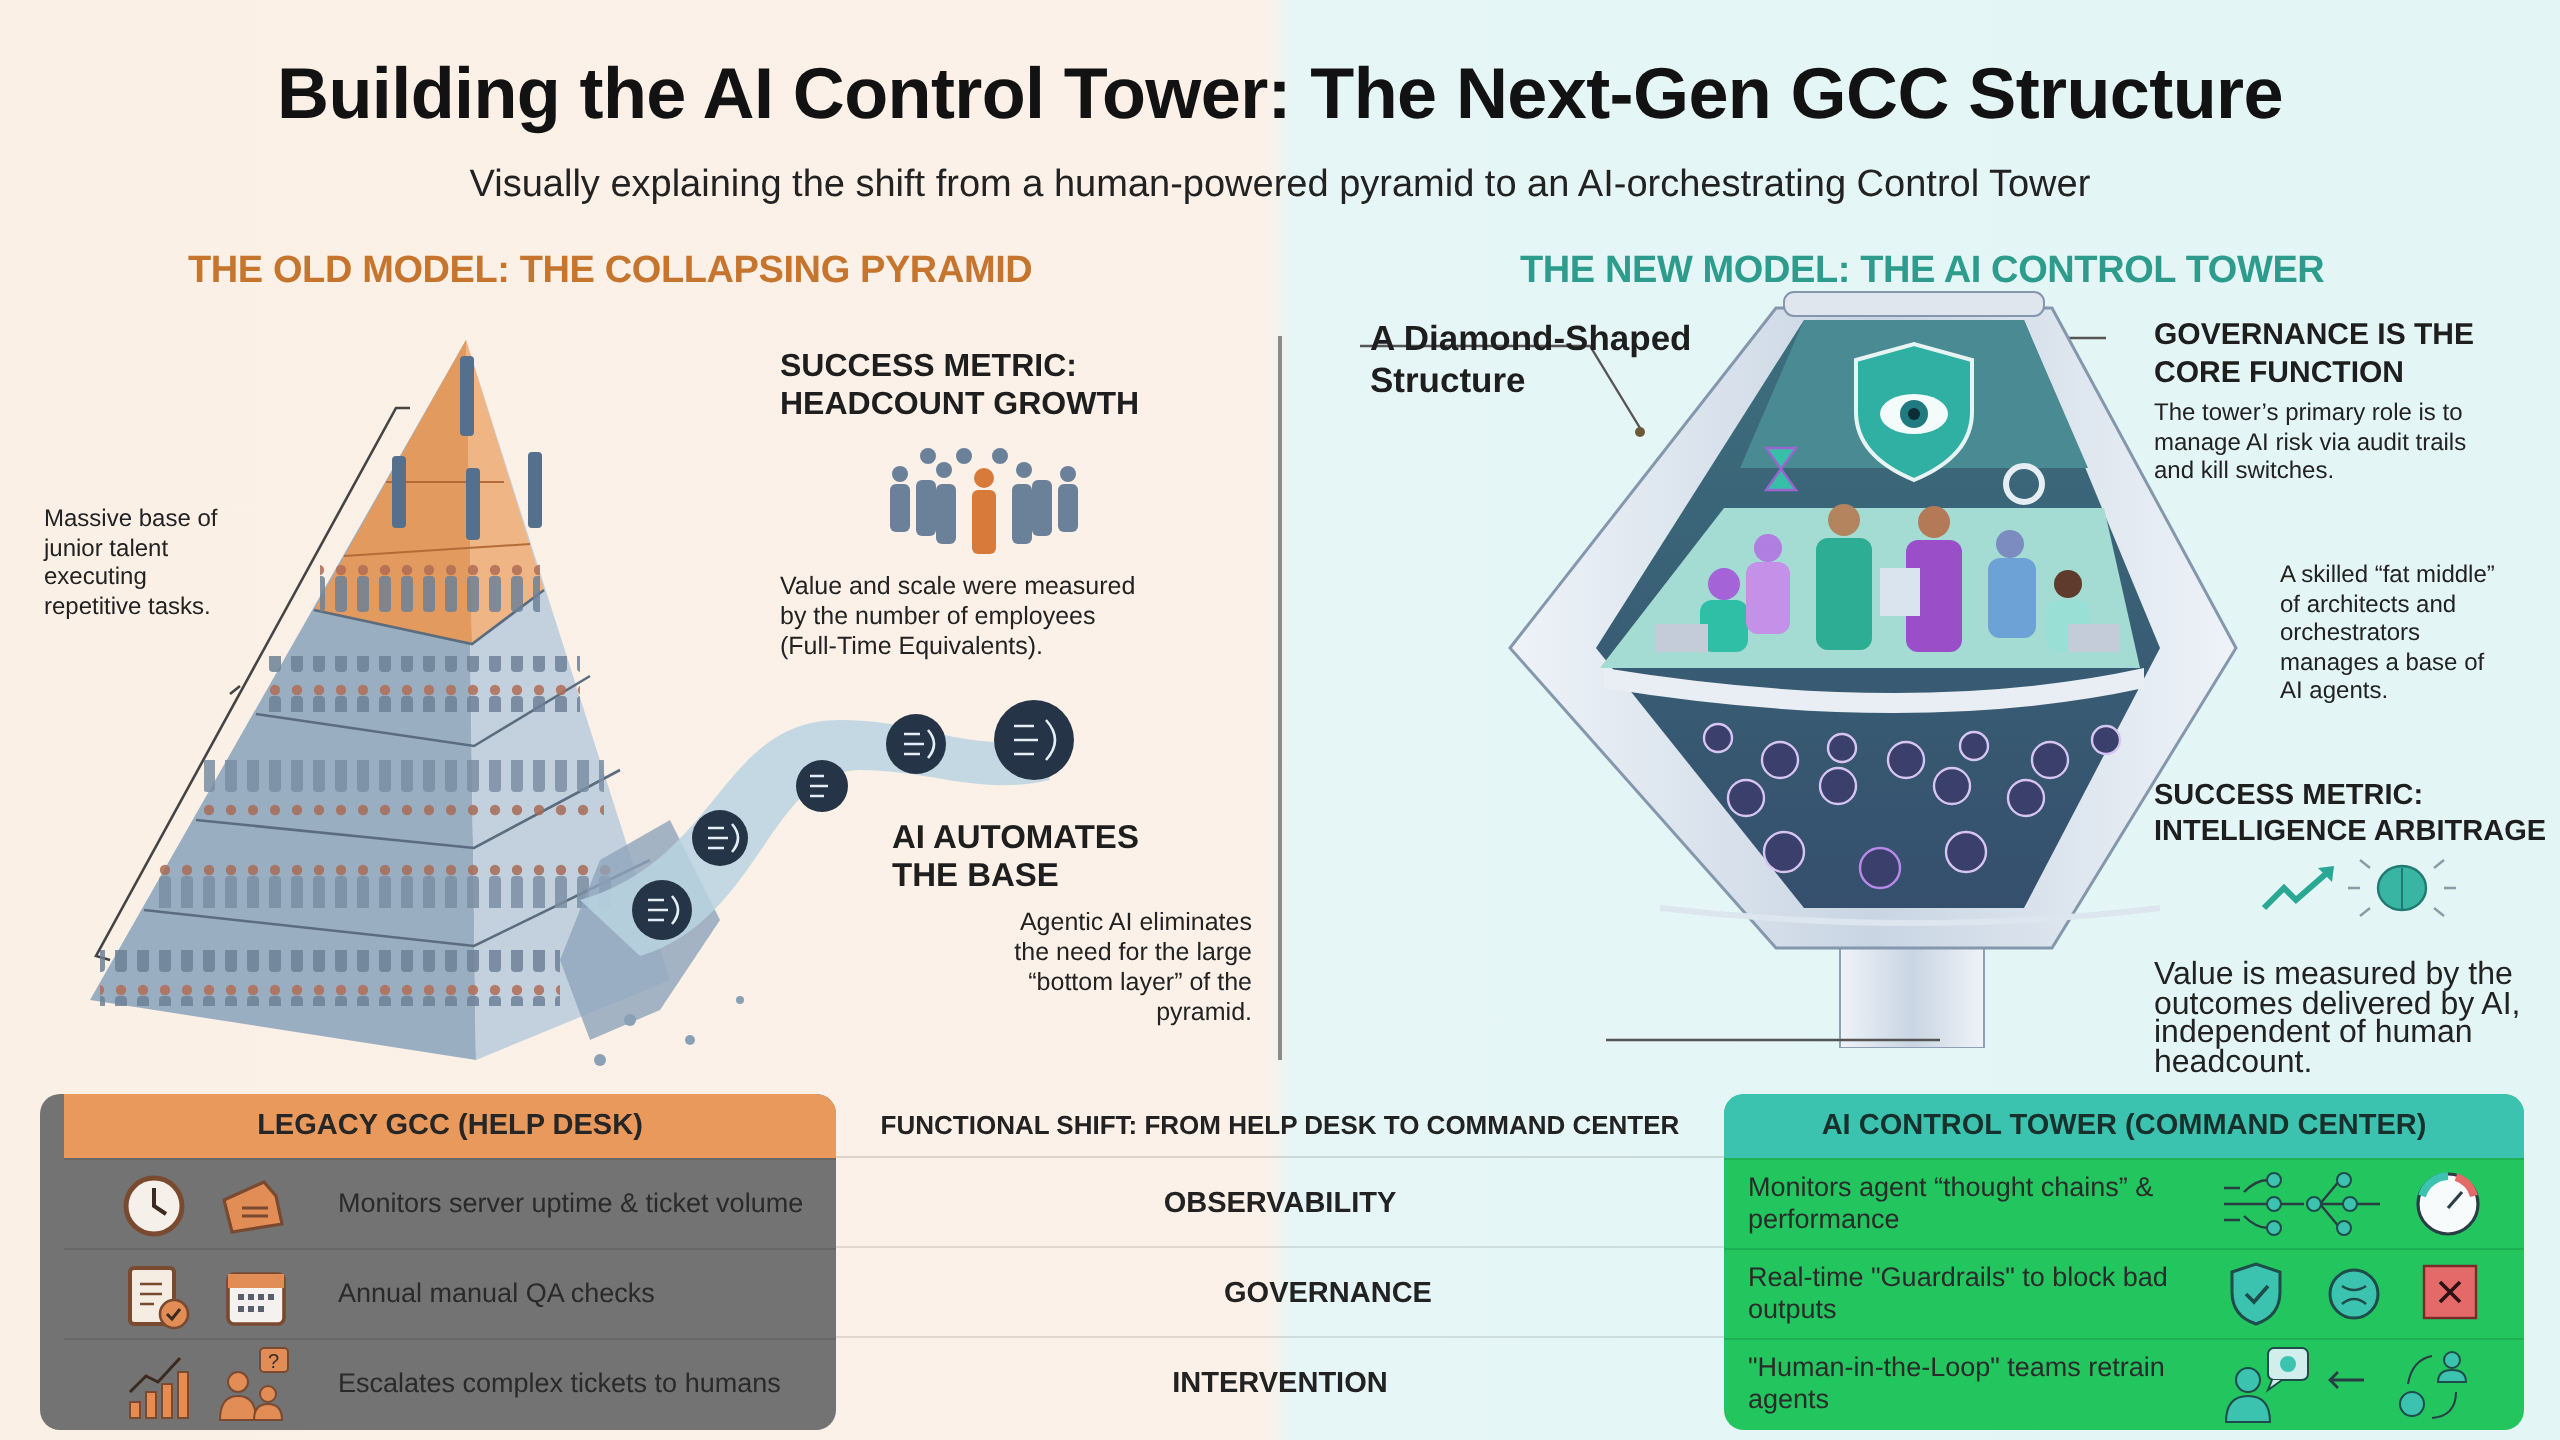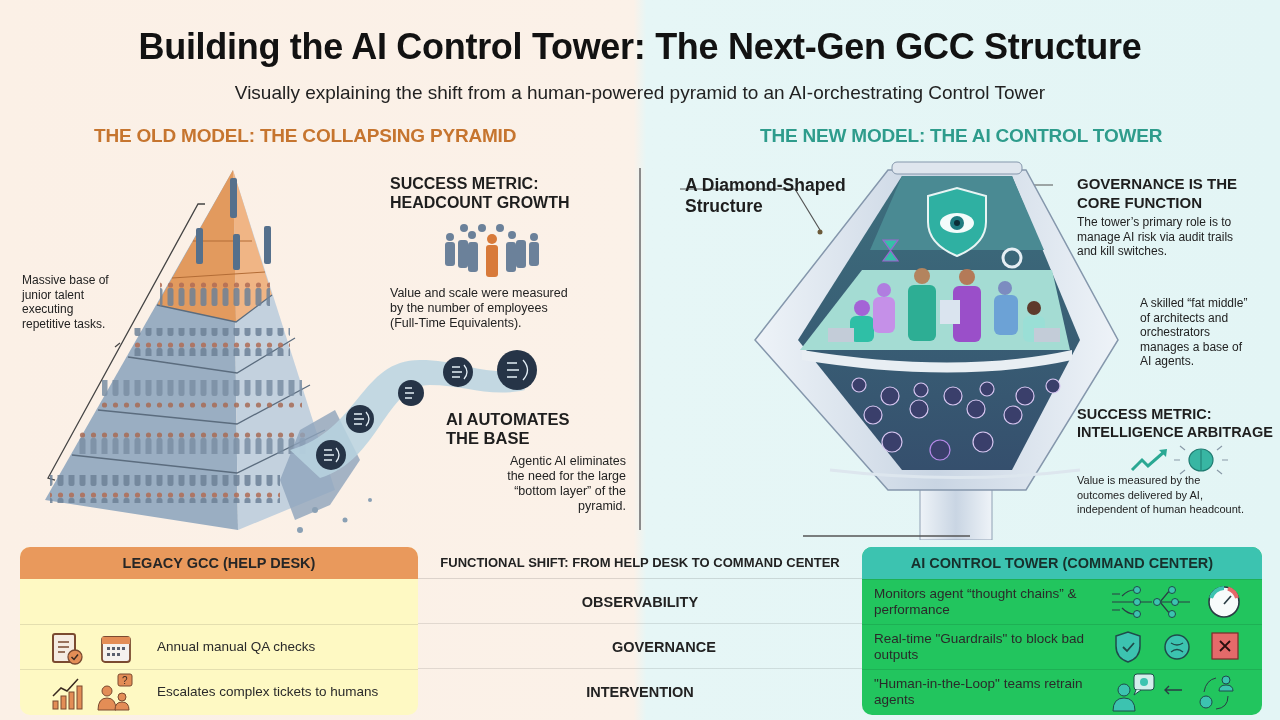--- a/index.html
+++ b/index.html
@@ -34,21 +34,21 @@
     
     .callout-title { font-weight: bold; font-size: 16px; line-height: 19px; color: #1e1e1e; }
     .callout-body { font-size: 12.5px; line-height: 15px; color: #222; }
 
     
     #table {
       position: absolute; left: 20px; top: 547px; width: 1250px; height: 168px;
     }
     .legacy-card {
       position: absolute; left: 0; top: 0; width: 398px; height: 168px;
-      background: #fef9c3; border-radius: 10px; overflow: hidden;
+      background: #737373; border-radius: 10px; overflow: hidden; padding-left: 12px;
     }
     .tower-card {
       position: absolute; left: 842px; top: 0; width: 400px; height: 168px;
       background: #22c55e; border-radius: 10px; overflow: hidden;
     }
     .card-head {
       height: 32px; line-height: 32px; text-align: center; font-weight: bold; font-size: 14.5px; color: #262626;
     }
     .legacy-card .card-head { background: #e9995c; }
     .tower-card .card-head { background: #3cc3b0; color: #17302c; }
@@ -136,21 +136,21 @@
     </g>
     <g stroke="#e3eef6" stroke-width="1.3" fill="none">
       <path d="M324,290 h8 M324,295 h10 M324,300 h8 M336,288 q6,7 0,14"></path>
       <path d="M354,254 h8 M354,259 h10 M354,264 h8 M366,252 q6,7 0,14"></path>
       <path d="M405,228 h7 M405,233 h9 M405,238 h7"></path>
       <path d="M452,207 h8 M452,212 h10 M452,217 h8 M464,205 q6,7 0,14"></path>
       <path d="M507,203 h10 M507,210 h12 M507,217 h10 M523,200 q9,10 0,20"></path>
     </g>
   </svg>
 
-  <div class="abs callout-body" style="left:22px;top:113px;width:100px;font-size:12px;line-height:14.5px;">
+  <div class="abs callout-body" style="left:22px;top:92px;width:100px;font-size:12px;line-height:14.5px;">
     <div>Massive base of</div>
     <div>junior talent</div>
     <div>executing</div>
     <div>repetitive tasks.</div>
   </div>
 
   <div class="abs" style="left:390px;top:14px;width:220px;">
     <div class="callout-title">
       <div>SUCCESS METRIC:</div>
       <div>HEADCOUNT GROWTH</div>
@@ -188,21 +188,21 @@
     </div>
     <div class="callout-body" style="margin-top:6px;text-align:right;">
       <div>Agentic AI eliminates</div>
       <div>the need for the large</div>
       <div>“bottom layer” of the</div>
       <div>pyramid.</div>
     </div>
   </div>
 </div>
 
-<div class="abs" style="left:640px;top:160px;width:640px;height:380px;">
+<div class="abs" style="left:640px;top:144px;width:640px;height:380px;">
 
   <svg class="abs" style="left:0;top:0;" width="640" height="380">
     <defs>
       <linearGradient id="glass" x1="0" x2="1">
         <stop offset="0" stop-color="#eef3f8"></stop>
           <stop offset="0.5" stop-color="#c9d5e3"></stop>
           <stop offset="1" stop-color="#eef3f8"></stop>
       </linearGradient>
       <linearGradient id="interior" x1="0" y1="0" x2="0" y2="1">
         <stop offset="0" stop-color="#3d6f7d"></stop>
@@ -307,33 +307,44 @@
     <div>orchestrators</div>
     <div>manages a base of</div>
     <div>AI agents.</div>
   </div>
 
   <div class="abs" style="left:437px;top:245px;width:200px;">
     <div class="callout-title" style="font-size:14.5px;line-height:18px;">
       <div>SUCCESS METRIC:</div>
       <div>INTELLIGENCE ARBITRAGE</div>
     </div>
-    <div class="callout-body" style="margin-top:32px;font-size:11px;line-height:14.5px;">
+    <div class="callout-body" style="margin-top:56px;font-size:16px;line-height:14.5px;">
       <div>Value is measured by the</div>
       <div>outcomes delivered by AI,</div>
       <div>independent of human headcount.</div>
     </div>
   </div>
 </div>
 
 <div id="table">
 
   <div class="legacy-card">
     <div class="card-head">LEGACY GCC (HELP DESK)</div>
 
+    <div class="row" style="top:32px;width:398px;">
+      <svg class="icon-slot" style="left:28px;top:6px;" width="34" height="34">
+        <circle cx="17" cy="17" r="14" fill="#f5f0ea" stroke="#7a4a30" stroke-width="2.5"></circle>
+        <path d="M17,8 V17 L23,21" stroke="#3a2a20" stroke-width="2" fill="none"></path>
+      </svg>
+      <svg class="icon-slot" style="left:76px;top:8px;" width="38" height="30">
+        <path d="M4,12 L24,3 L30,10 L33,24 L8,28 Z" fill="#e38d56" stroke="#7a4a30" stroke-width="1.6"></path>
+        <path d="M13,16 H26 M13,20 H26" stroke="#7a4a30" stroke-width="1.4"></path>
+      </svg>
+      <div class="legacy-text">Monitors server uptime &amp; ticket volume</div>
+    </div>
 
     <div class="row" style="top:77px;width:398px;">
       <svg class="icon-slot" style="left:30px;top:5px;" width="34" height="36">
         <rect x="3" y="4" width="22" height="28" rx="2" fill="#f5ece2" stroke="#7a4a30" stroke-width="2"></rect>
         <path d="M8,12 H19 M8,17 H19 M8,22 H15" stroke="#7a4a30" stroke-width="1.3"></path>
         <circle cx="25" cy="27" r="7" fill="#e38d56" stroke="#7a4a30" stroke-width="1.3"></circle>
         <path d="M21.5,27 l2.5,2.5 l4,-5" stroke="#3a2a20" stroke-width="1.5" fill="none"></path>
       </svg>
       <svg class="icon-slot" style="left:80px;top:7px;" width="32" height="32">
         <rect x="2" y="5" width="28" height="25" rx="3" fill="#f5f1ee" stroke="#7a4a30" stroke-width="1.8"></rect>

